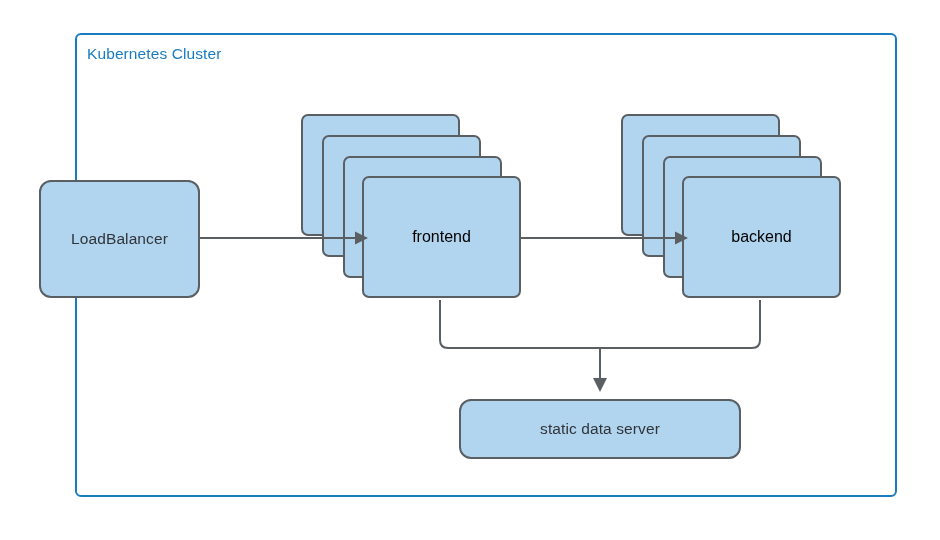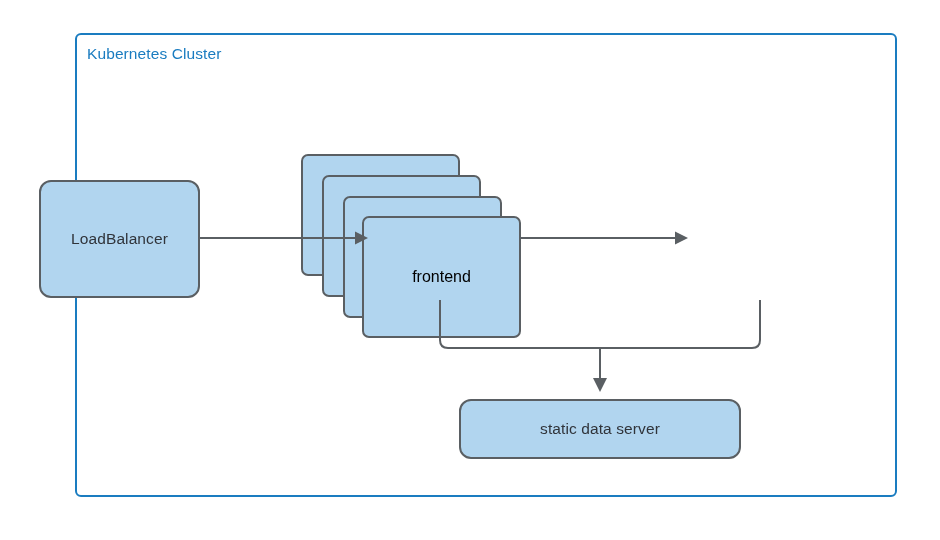--- a/index.html
+++ b/index.html
@@ -58,21 +58,20 @@
   }
   
   .node-loadbalancer {
     left: 39px;
     top: 180px;
     width: 161px;
     height: 118px;
   }
   .stack {
     position: absolute;
-    margin-top: 40px;
   }
   .stack-card {
     position: absolute;
     background: #b1d5ef;
     border: 2px solid #5a5f63;
     border-radius: 7px;
     box-sizing: border-box;
     width: 159px;
     height: 122px;
   }
@@ -130,20 +129,28 @@
 
   <div class="stack stack-frontend">
     <div class="stack-card card-0"></div>
     <div class="stack-card card-1"></div>
     <div class="stack-card card-2"></div>
     <div class="stack-card card-3 stack-front">
       <span class="node-label">frontend</span>
     </div>
   </div>
 
+  <div class="stack stack-backend">
+    <div class="stack-card card-0"></div>
+    <div class="stack-card card-1"></div>
+    <div class="stack-card card-2"></div>
+    <div class="stack-card card-3 stack-front">
+      <span class="node-label">backend</span>
+    </div>
+  </div>
 
   <div class="node node-static" style="z-index:5;">
     <span class="node-label">static data server</span>
   </div>
 
   <svg id="wires" viewBox="0 0 940 540">
 
     <g>
       <path class="wire" d="M200,238 L355,238"></path>
       <polygon class="wire-head" points="355,231.5 368,238 355,244.5"></polygon>

